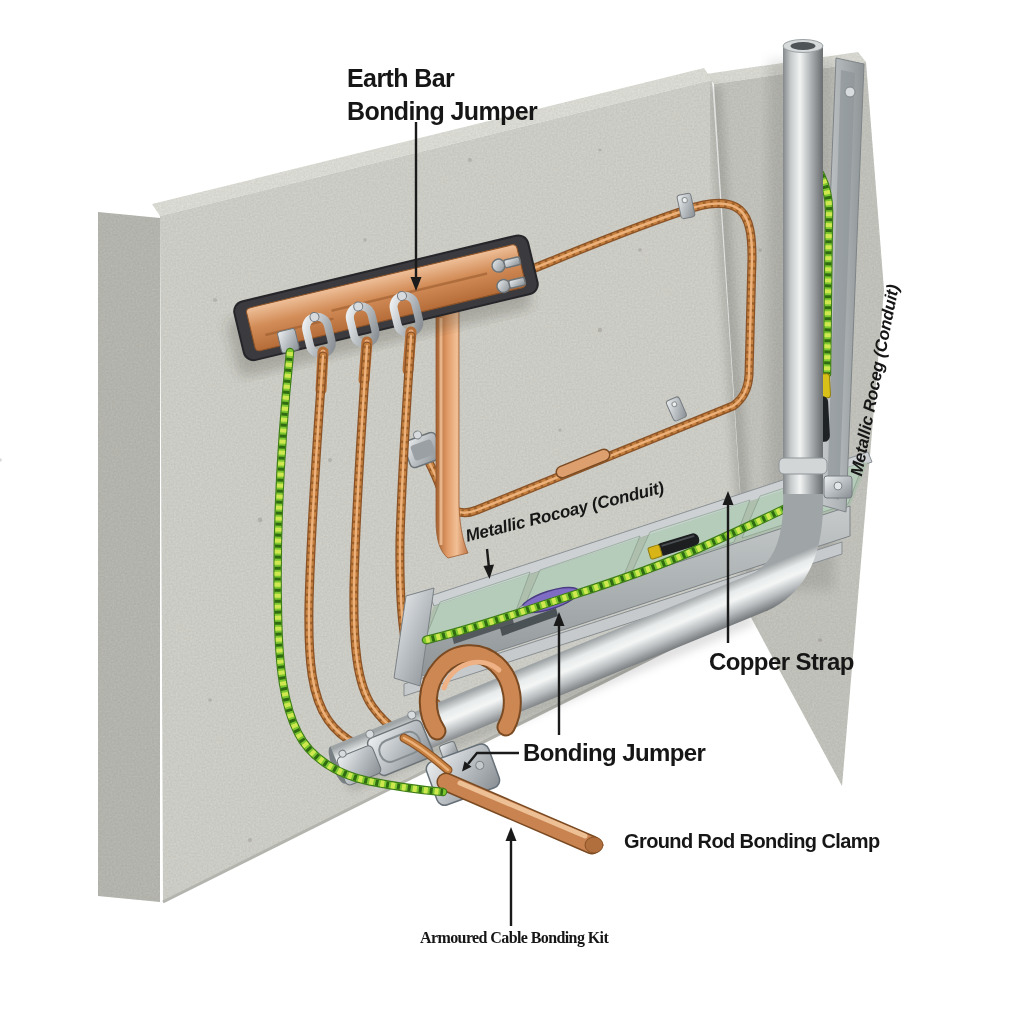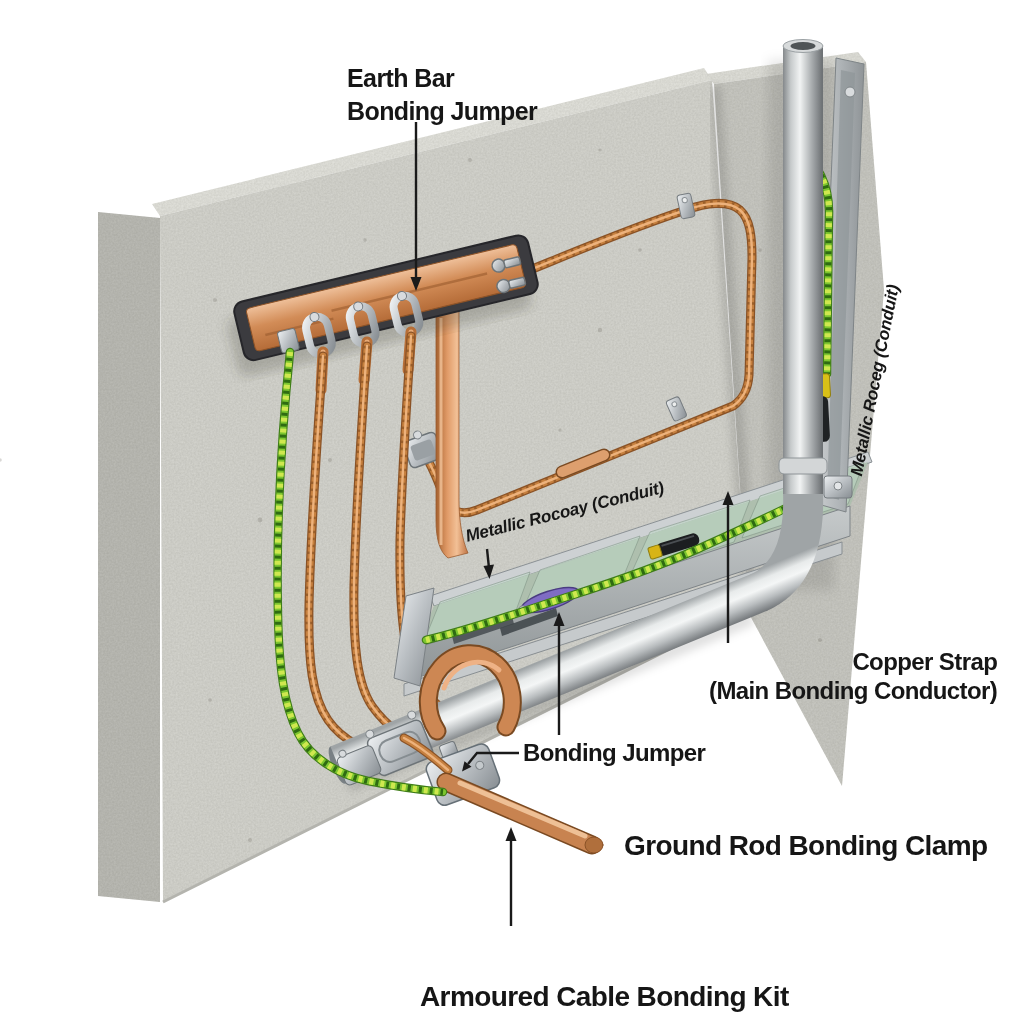--- a/index.html
+++ b/index.html
@@ -4,22 +4,22 @@
 <style>
   html,body{margin:0;padding:0;background:#ffffff;}
   body{width:1024px;height:1024px;font-family:"Liberation Sans",sans-serif;}
   .stage{position:relative;width:1024px;height:1024px;background:#fff;overflow:hidden;border-radius:20px;}
   .stage svg{position:absolute;left:0;top:0;}
   .lbl{position:absolute;font-weight:700;color:var(--label-color,#161616);
        letter-spacing:-0.6px;white-space:nowrap;z-index:5;}
   .lbl-earth{left:347px;top:62px;font-size:25px;line-height:33px;}
   .lbl-strap{left:709px;top:647px;font-size:24px;line-height:29px;text-align:right;}
   .lbl-bj{left:523px;top:739px;font-size:24px;}
-  .lbl-gr{left:624px;top:830px;font-size:28px;}
-  .lbl-ak{left:420px;top:981px;font-size:28px;}
+  .lbl-gr{left:624px;top:830px;font-size:20px;}
+  .lbl-ak{left:420px;top:929px;font-size:16px;font-family:Liberation Serif, serif;}
   .lbl-rw{left:466px;top:527px;font-size:17px;font-style:italic;
           transform:rotate(-14deg);transform-origin:0 50%;letter-spacing:-0.2px;}
   .lbl-rwr{left:847px;top:474px;font-size:17px;font-style:italic;
            transform:rotate(-79deg);transform-origin:0 0;letter-spacing:-0.2px;}
 
   
   .rope-base{fill:none;stroke:#3f7d18;stroke-width:8.5;stroke-linecap:round;}
   .rope-mid{fill:none;stroke:#7cc62f;stroke-width:6.2;stroke-linecap:round;}
   .rope-tw{fill:none;stroke:#cfe84f;stroke-width:6.2;stroke-dasharray:4 7;}
   .rope-tw2{fill:none;stroke:#2e6b12;stroke-width:6.2;stroke-dasharray:3 8;stroke-dashoffset:5;}
@@ -346,21 +346,20 @@
   <div>Earth Bar</div>
   <div>Bonding Jumper</div>
 </div>
 
 <div class="lbl lbl-rw">Metallic Rocoay (Conduit)</div>
 
 <div class="lbl lbl-rwr">Metallic Roceg (Conduit)</div>
 
 <div class="lbl lbl-strap">
   <div>Copper Strap</div>
-  <div>(Main Bonding Conductor)</div>
 </div>
 
 <div class="lbl lbl-bj">Bonding Jumper</div>
 
 <div class="lbl lbl-gr">Ground Rod Bonding Clamp</div>
 
 <div class="lbl lbl-ak">Armoured Cable Bonding Kit</div>
 
 </div>
 

